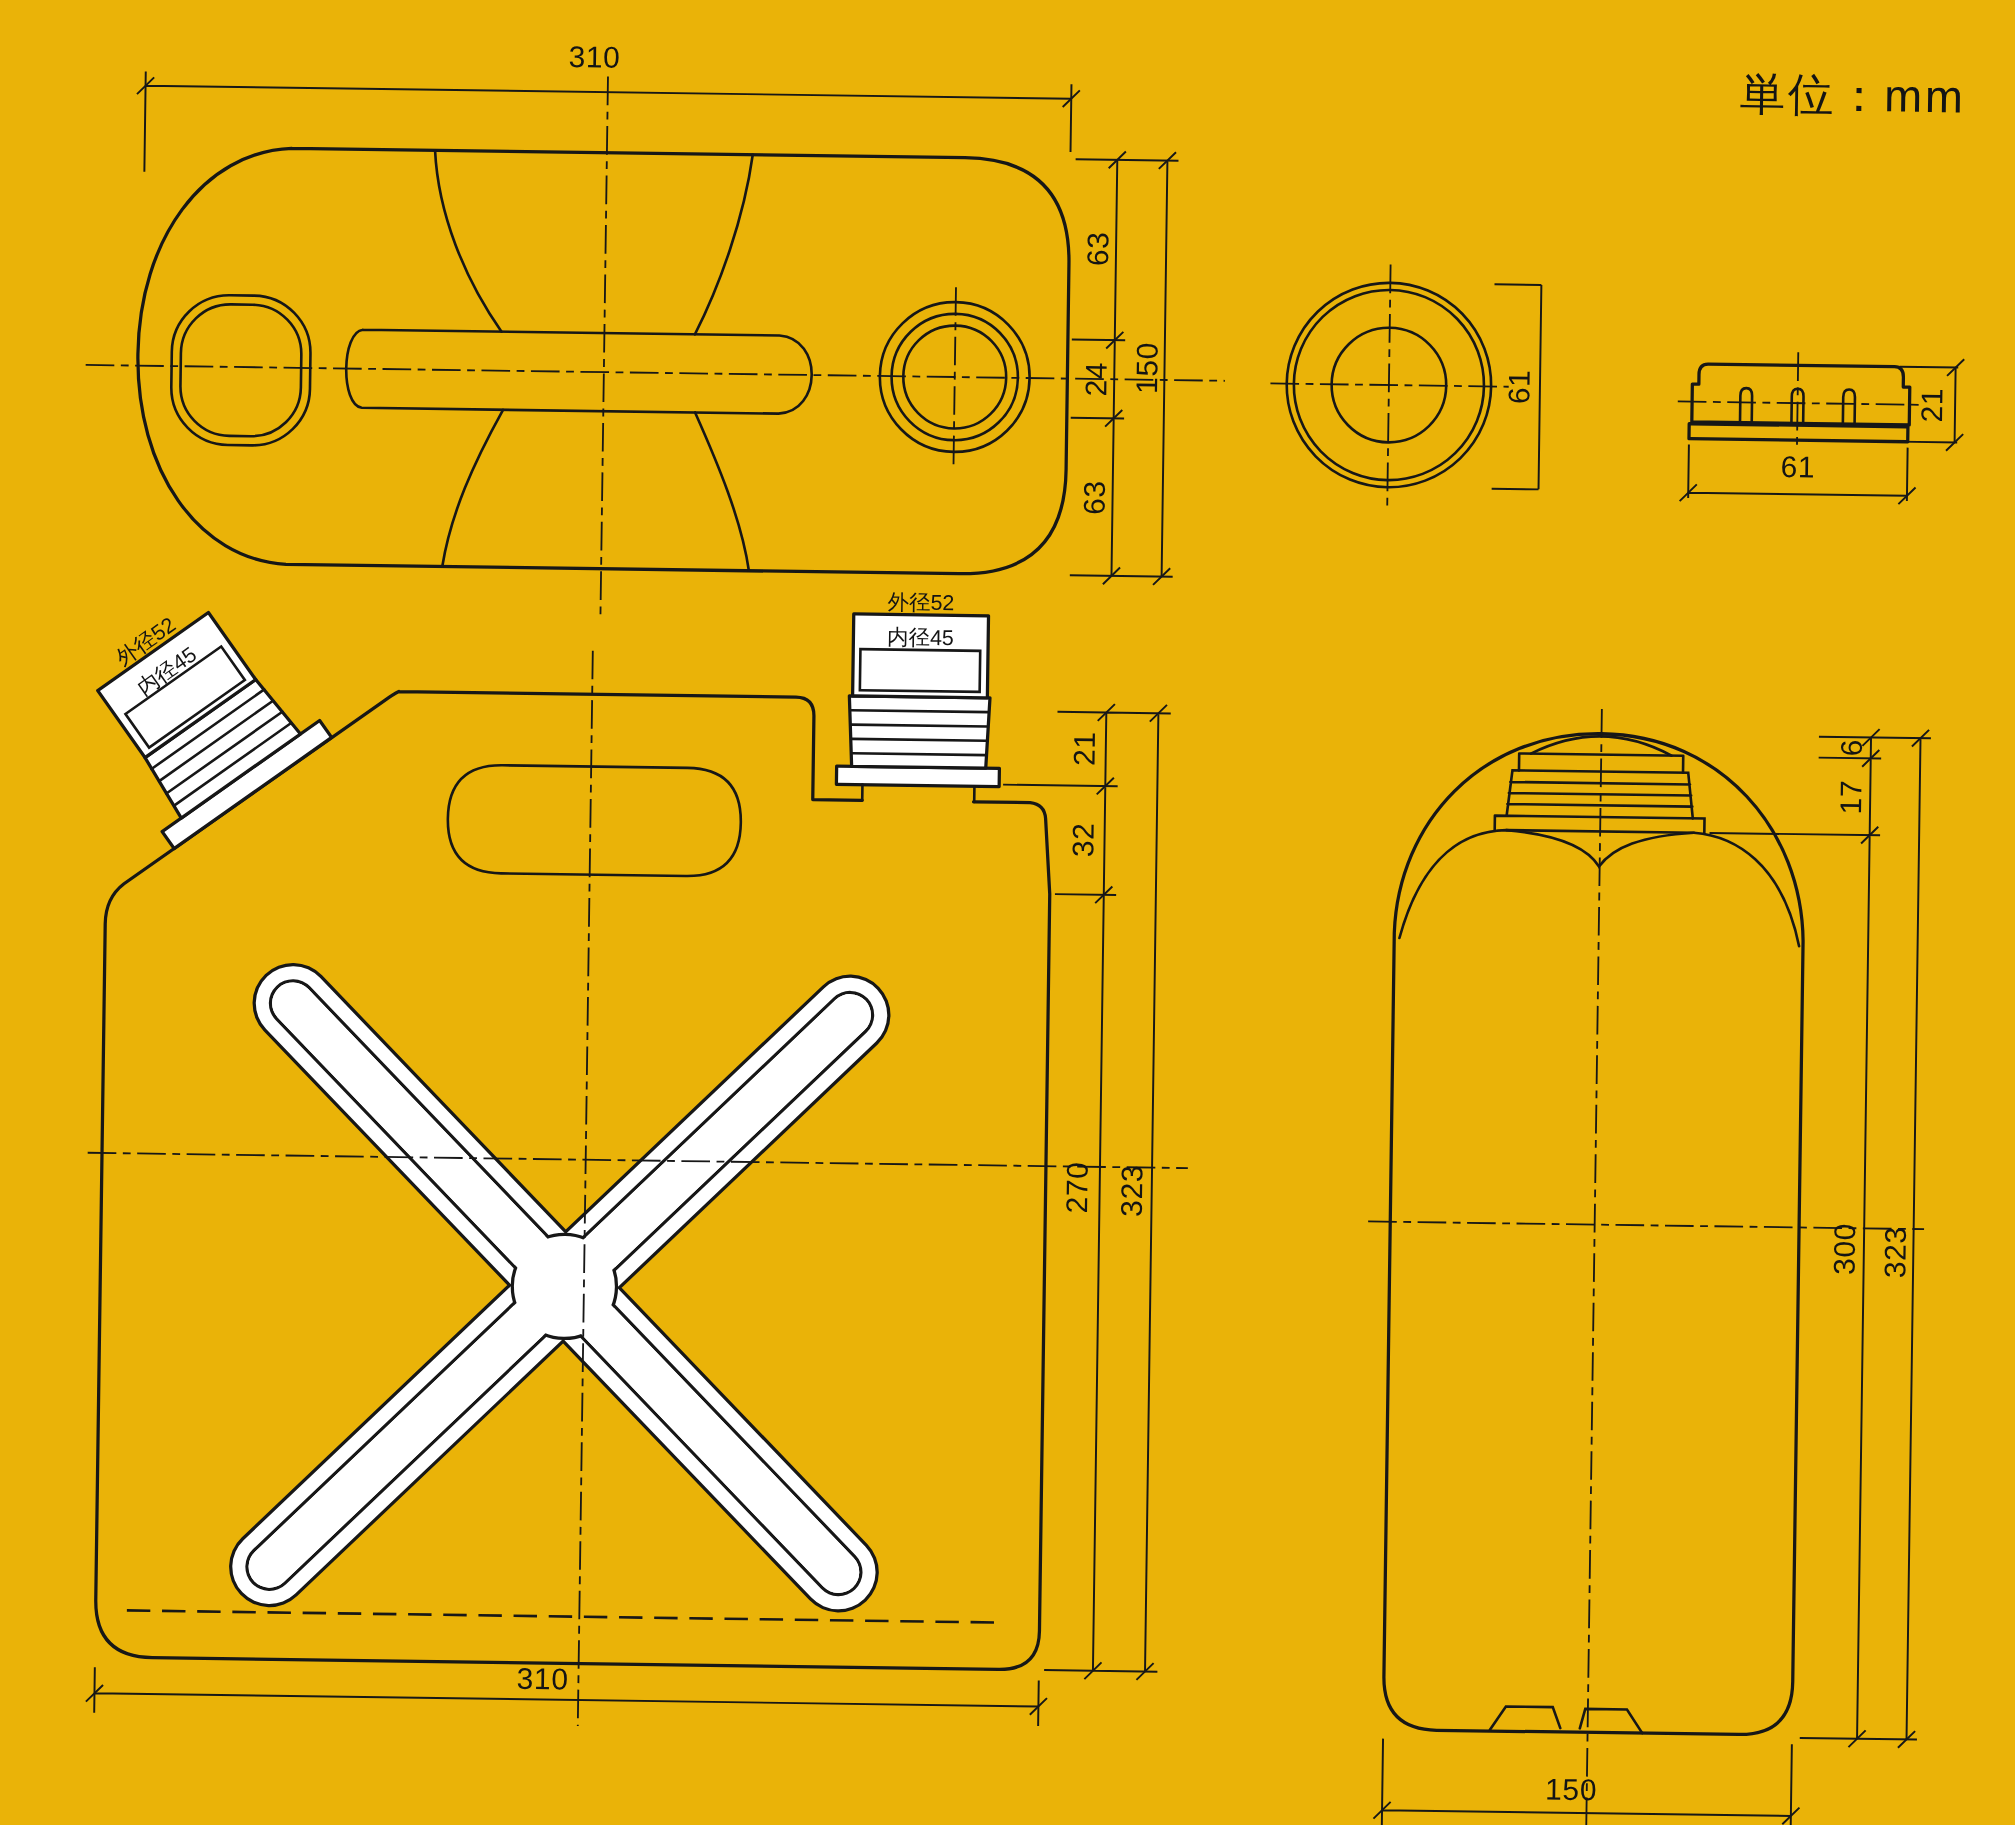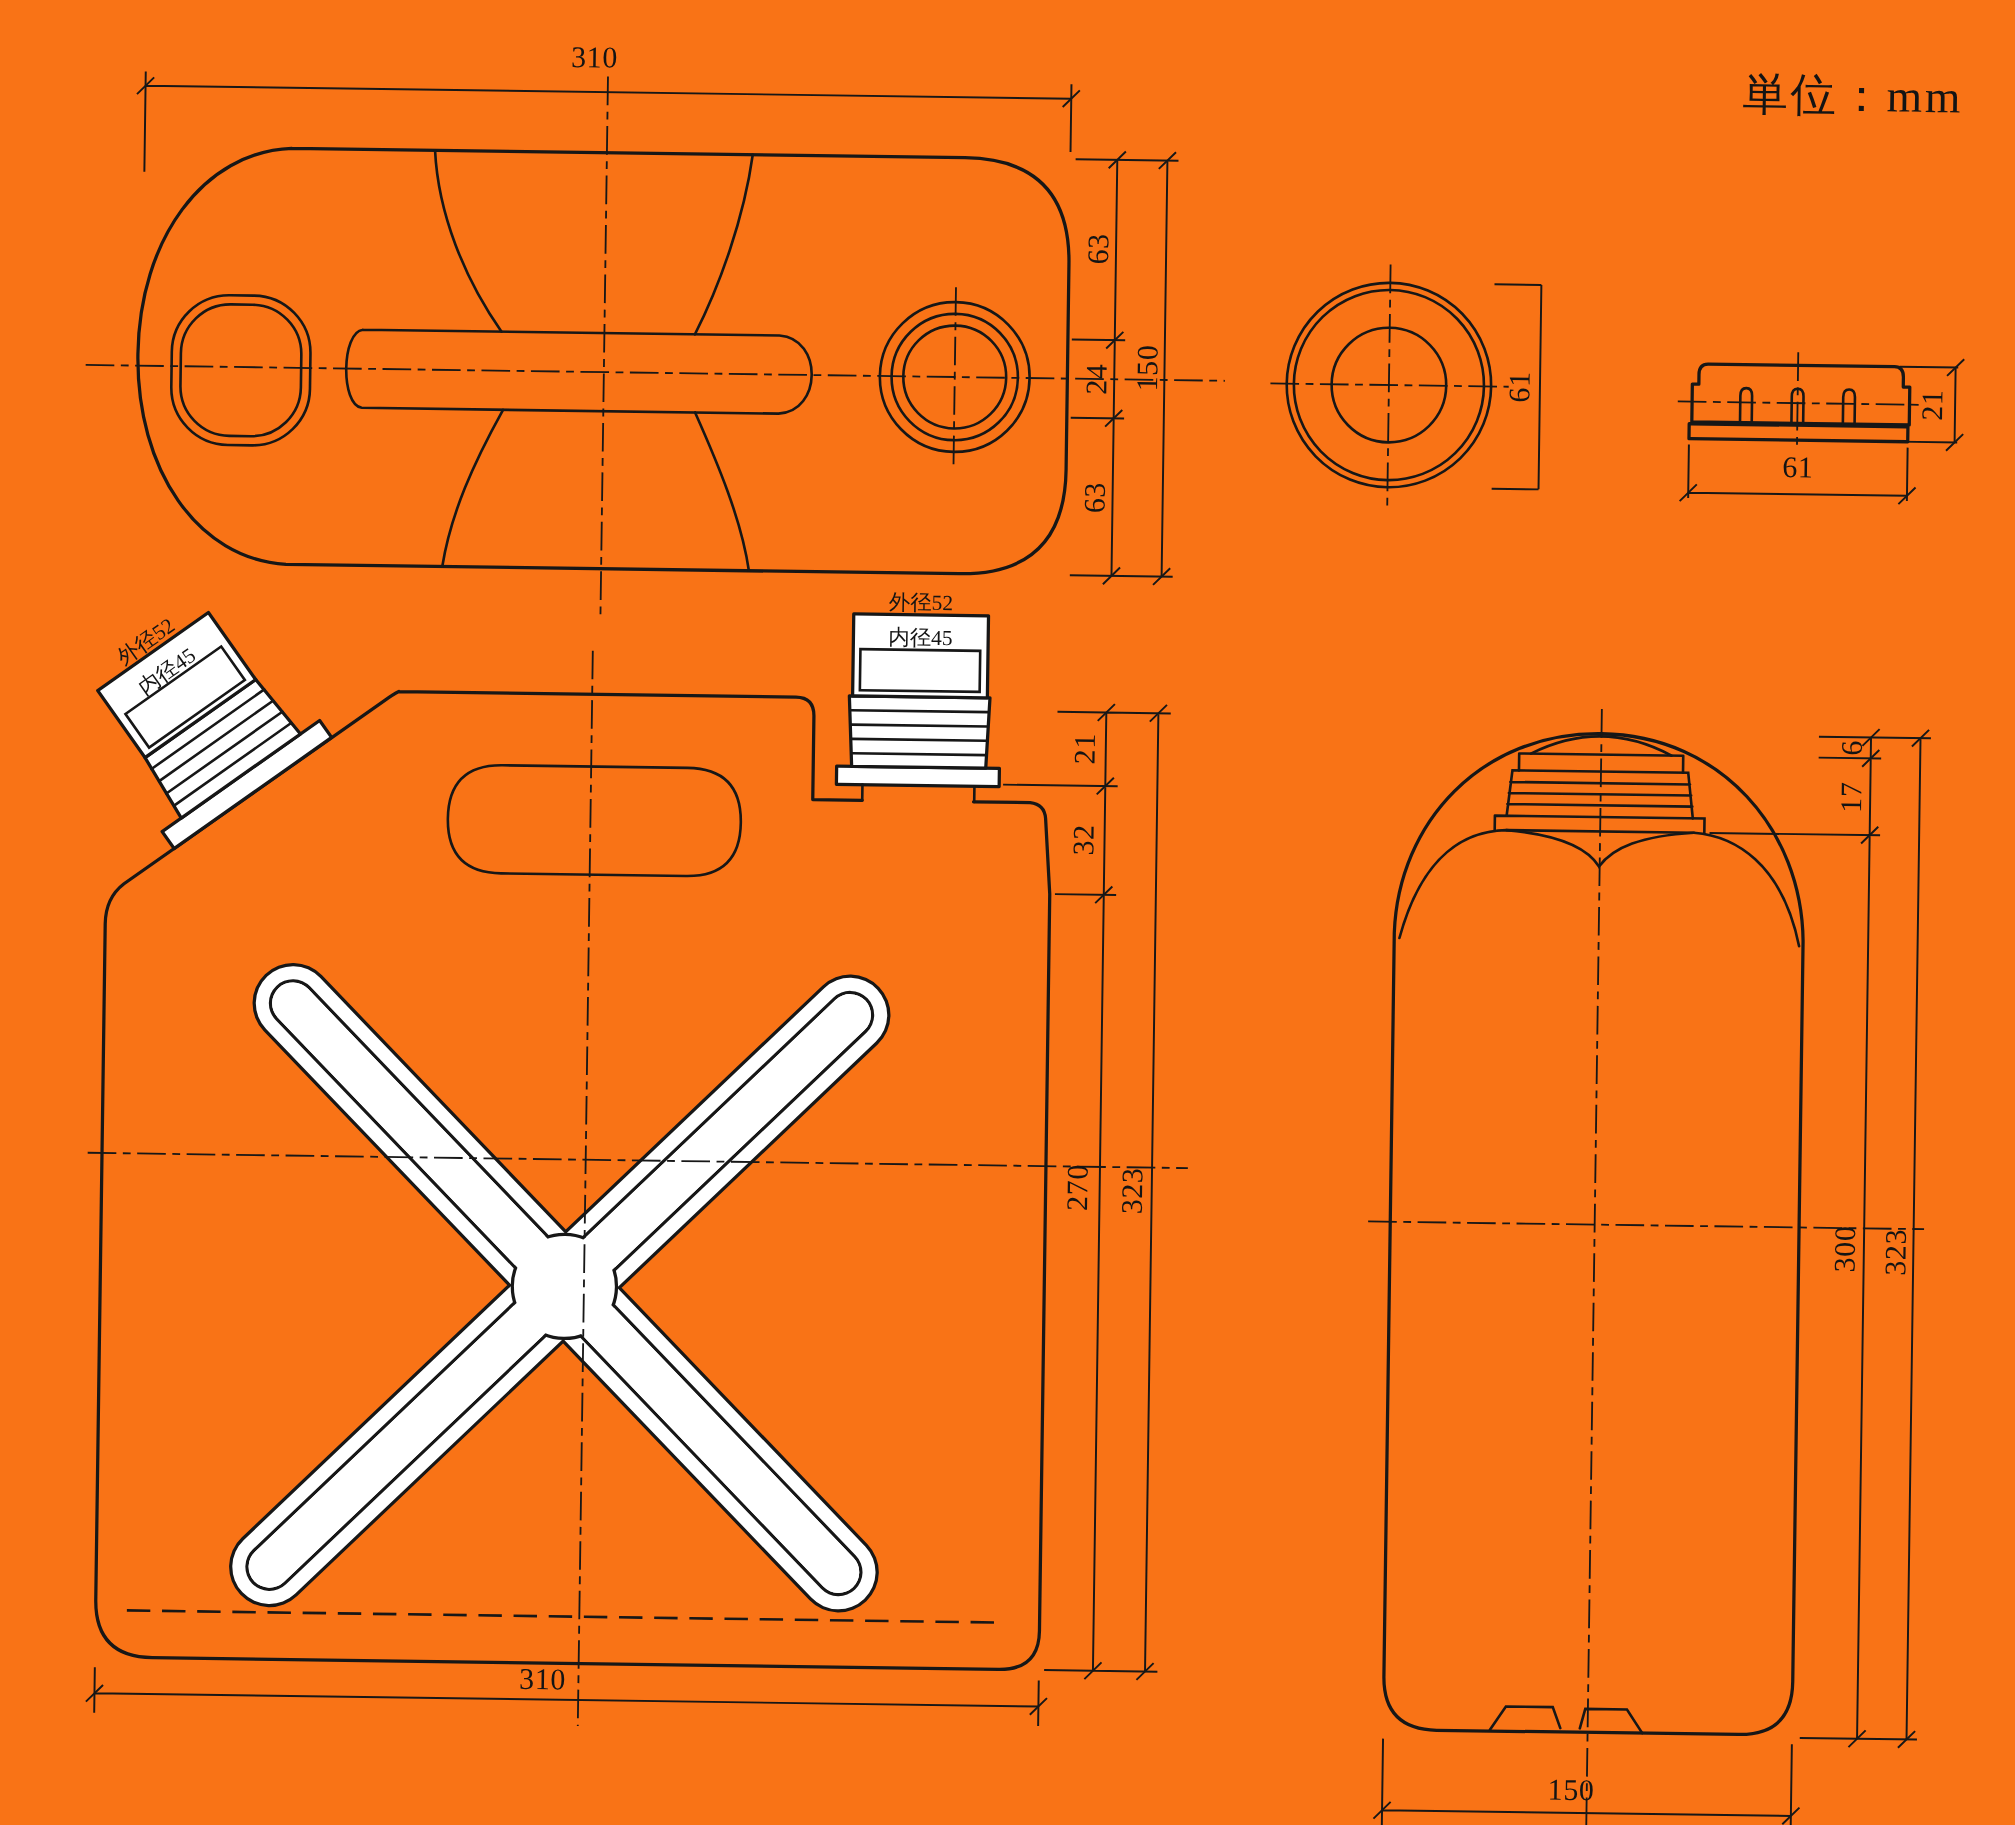--- a/index.html
+++ b/index.html
@@ -1,17 +1,17 @@
 <!DOCTYPE html>
 <html style="font-size:10.4px"><head>
 <meta charset="utf-8">
 <style>
   html,body{margin:0;padding:0;background:#ffffff;}
-  .page{position:relative;width:2015px;height:1826px;background:#f97316;overflow:hidden;
-        font-family:Liberation Serif, serif;}
+  .page{position:relative;width:2015px;height:1826px;background:#eab308;overflow:hidden;
+        font-family:Liberation Sans, sans-serif;}
   svg{position:absolute;left:0;top:0;}
   .ol{fill:none;stroke:#171717;stroke-width:5;stroke-linecap:round;stroke-linejoin:round;}
   .th{fill:none;stroke:#171717;stroke-width:4;stroke-linecap:round;}
   .wf{fill:#ffffff;stroke:#171717;stroke-width:5;stroke-linejoin:round;}
   .dim{fill:none;stroke:#171717;stroke-width:3;}
   .cl{fill:none;stroke:#171717;stroke-width:2.8;stroke-dasharray:44 10 12 10;}
   .dsh{fill:none;stroke:#171717;stroke-width:4;stroke-dasharray:36 18;}
   text{fill:#141414;}
   .num{font-size:46px;letter-spacing:1px;}
   .jp{font-size:33px;}

